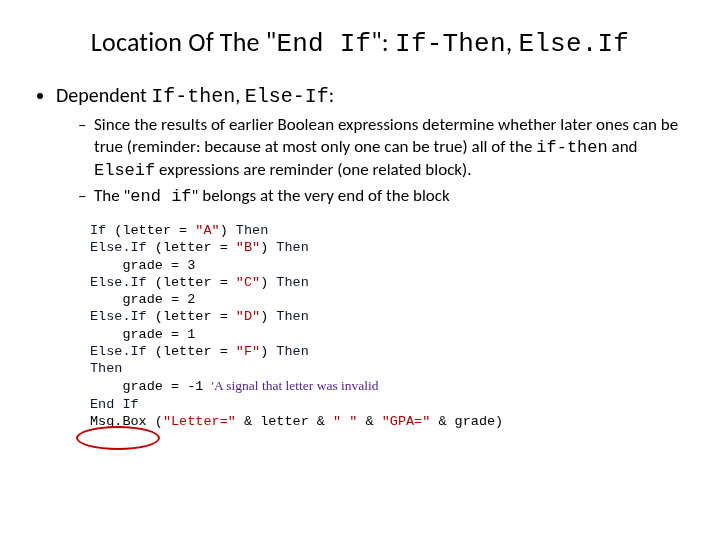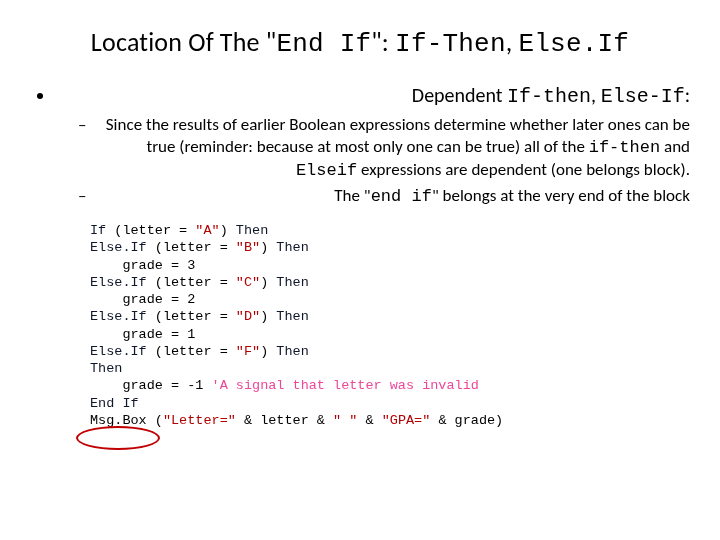--- a/index.html
+++ b/index.html
@@ -21,21 +21,20 @@
     text-align: center;
     margin: 6px 0 24px 0;
     letter-spacing: 0.2px;
   }
   .mono { font-family: "Courier New", Courier, monospace; }
   ul.top {
     list-style: disc;
     margin: 0 0 0 4px;
     padding-left: 22px;
     font-size: 20px;
-    text-align: right;
   }
   ul.top > li { margin-bottom: 6px; }
   ul.sub {
     list-style: none;
     margin: 6px 0 0 0;
     padding-left: 22px;
     font-size: 17px;
     line-height: 1.28;
   }
   ul.sub > li {
@@ -53,21 +52,21 @@
     position: relative;
     margin: 14px 0 0 60px;
     font-family: "Courier New", Courier, monospace;
     font-size: 13.5px;
     line-height: 1.28;
     color: #000;
   }
   .code-line { white-space: pre; }
   .kw { color: #0f172a; }
   .str { color: #b30000; }
-  .cm { color: #ec4899; }
+  .cm { color: #4c1d95; font-family: Liberation Serif, serif; }
   .ellipse {
     position: absolute;
     border: 2px solid #c00000;
     border-radius: 50%;
     pointer-events: none;
   }
 </style>
 </head>
 <body>
 
@@ -75,21 +74,21 @@
 
   <div class="title">
     <span>Location Of The "</span><span class="mono">End If</span><span>": </span><span class="mono">If-Then</span><span>, </span><span class="mono">Else.If</span>
   </div>
 
   <ul class="top">
     <li>
       <span>Dependent </span><span class="mono">If-then</span><span>, </span><span class="mono">Else-If</span><span>:</span>
       <ul class="sub">
         <li>
-          <span>Since the results of earlier Boolean expressions determine whether later ones can be true (reminder: because at most only one can be true) all of the </span><span class="mono">if-then</span><span> and </span><span class="mono">Elseif</span><span> expressions are dependent (one belongs block).</span>
+          <span>Since the results of earlier Boolean expressions determine whether later ones can be true (reminder: because at most only one can be true) all of the </span><span class="mono">if-then</span><span> and </span><span class="mono">Elseif</span><span> expressions are reminder (one related block).</span>
         </li>
         <li>
           <span>The "</span><span class="mono">end if</span><span>" belongs at the very end of the block</span>
         </li>
       </ul>
     </li>
   </ul>
 
   <div class="code-block">
     <div class="code-line"><span class="kw">If</span><span> (letter = </span><span class="str">"A"</span><span>) </span><span class="kw">Then</span></div>

